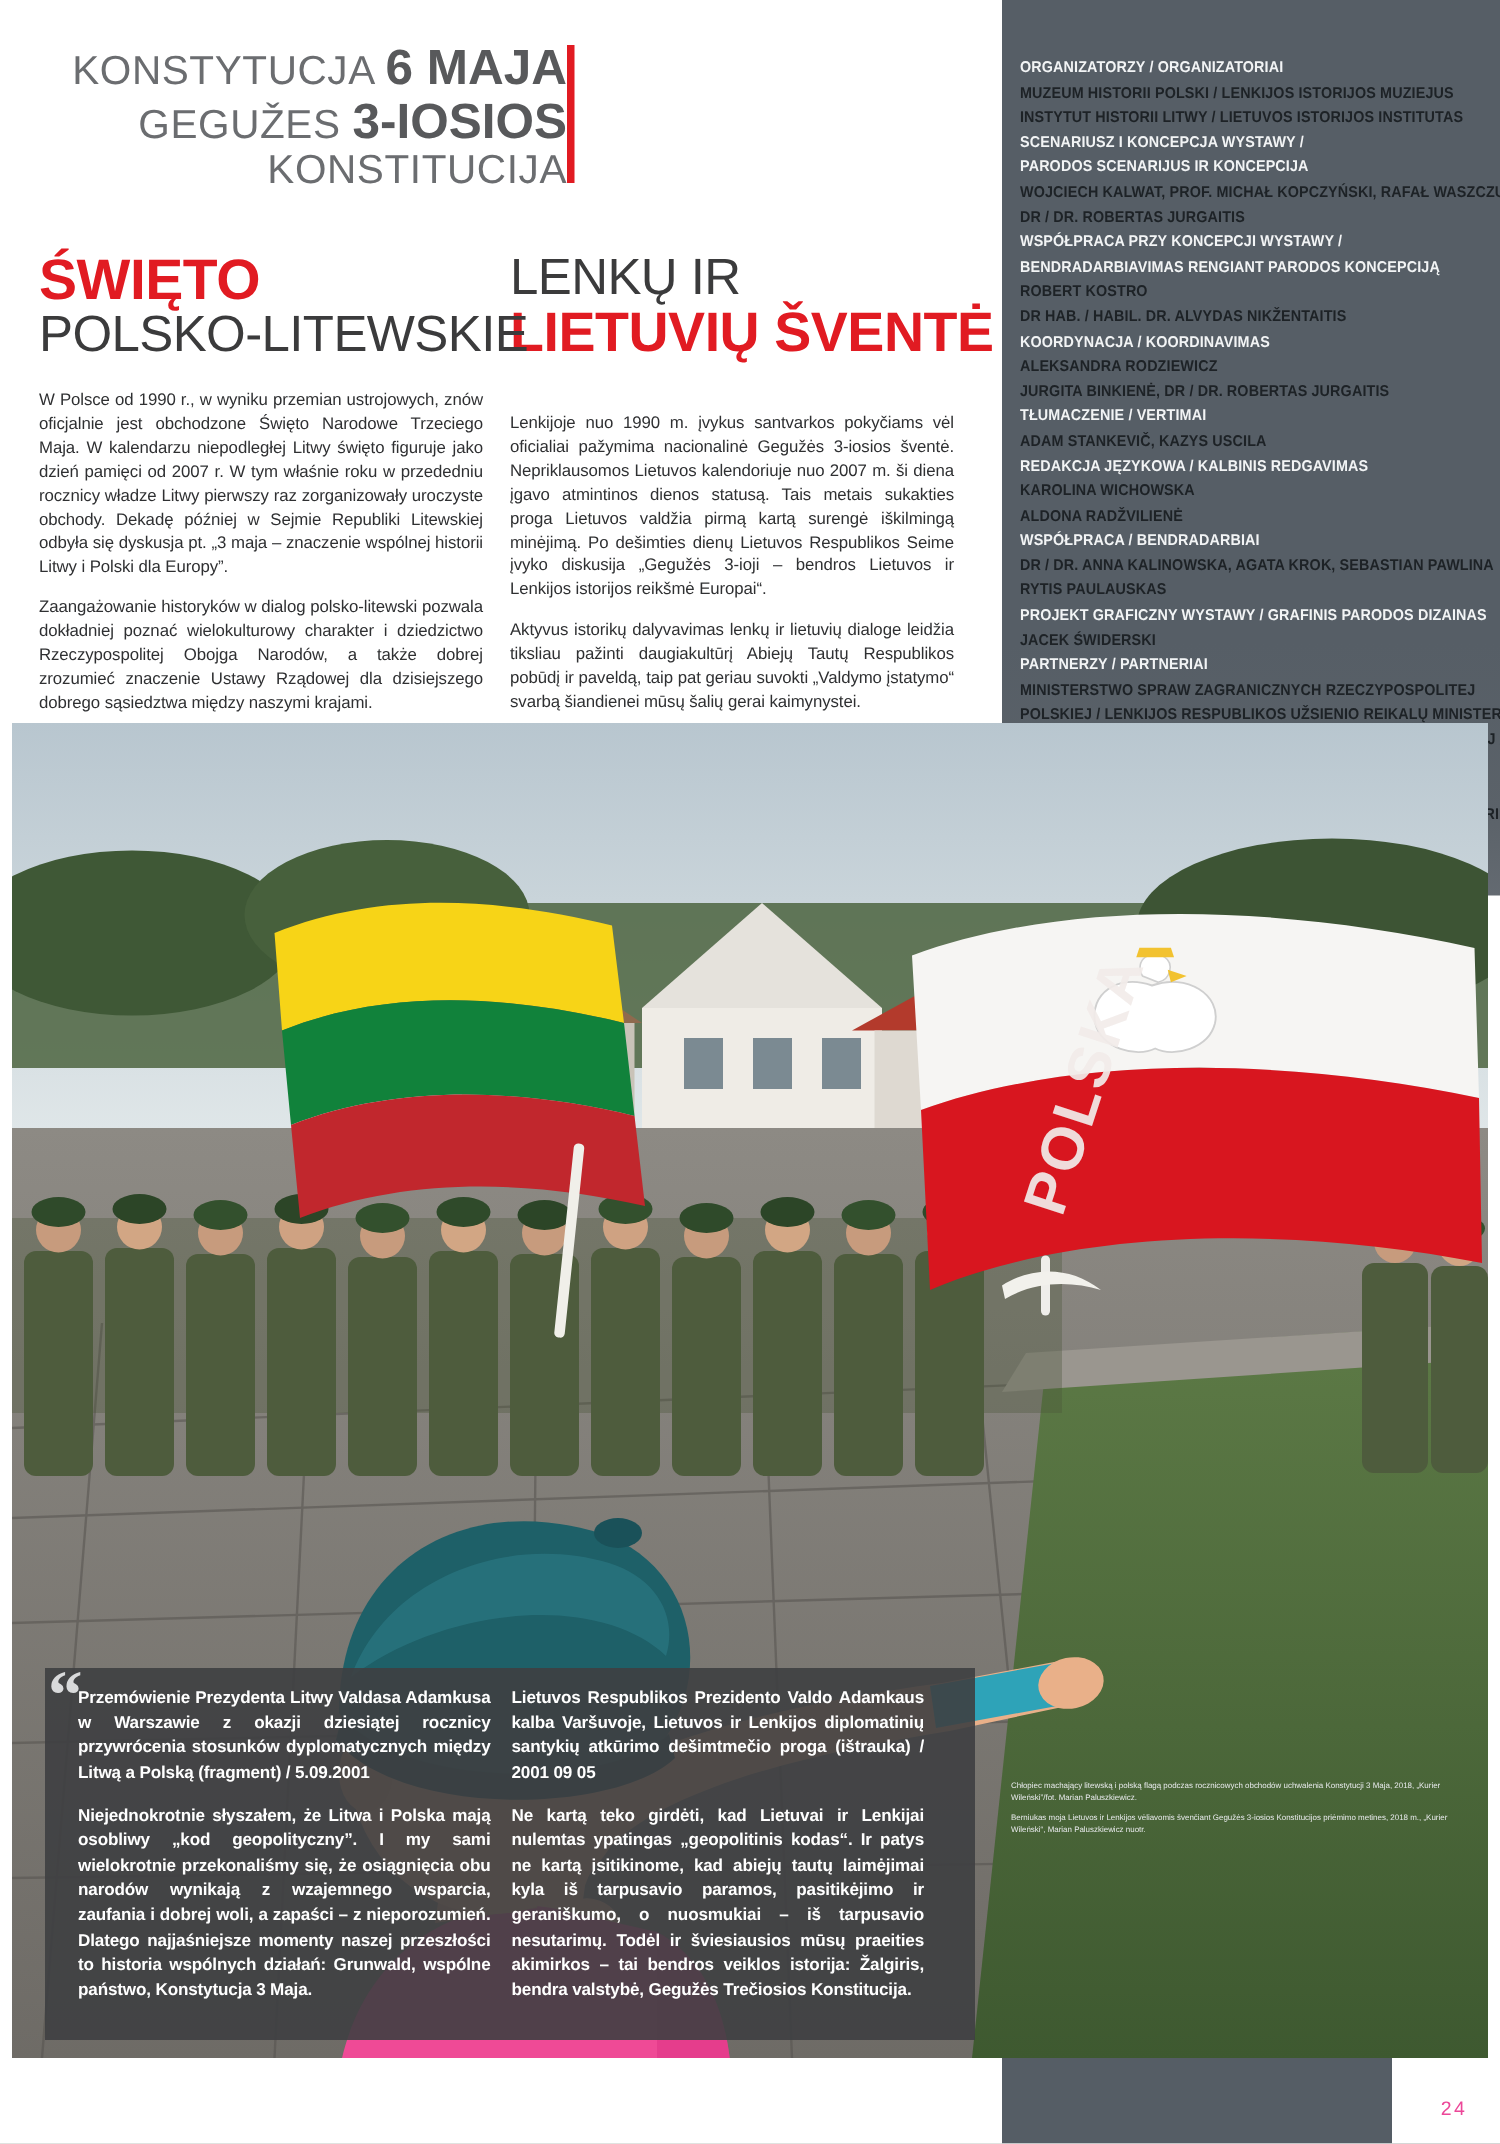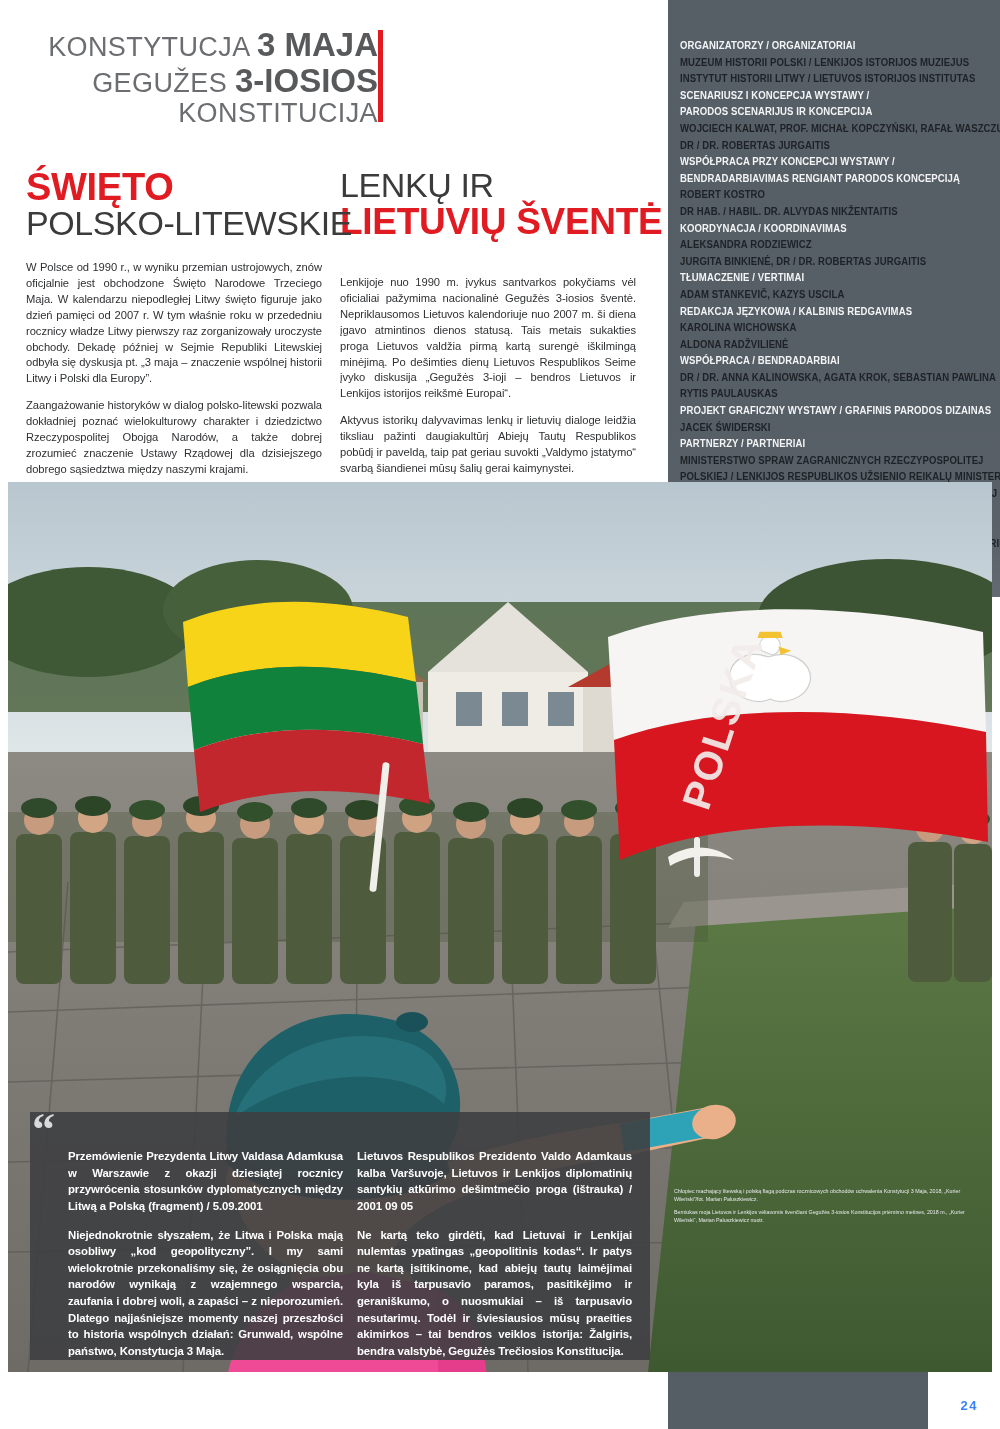--- a/index.html
+++ b/index.html
@@ -151,25 +151,24 @@
     left: 32px; top: 1112px;
     font-size: 46px;
     font-weight: 900;
     color: #d9dadb;
     line-height: 0.8;
     letter-spacing: -2px;
     font-family: "Liberation Serif", serif;
   }
   .quote-cols {
     position: absolute;
-    left: 68px; top: 1124px;
+    left: 52px; top: 1124px;
     width: 580px;
     display: flex;
     gap: 14px;
-    margin-top: 24px;
   }
   .quote-col { width: 275px; }
   .quote-title {
     font-size: 11.4px;
     font-weight: 700;
     line-height: 1.46;
     color: #ffffff;
     margin-bottom: 12px;
     letter-spacing: -0.1px;
     text-align: justify;
@@ -202,32 +201,32 @@
   .bottom-strip {
     position: absolute;
     left: 668px; top: 1372px;
     width: 260px; height: 57px;
     background: #555d65;
   }
   .page-number {
     position: absolute;
     right: 22px; bottom: 16px;
     font-size: 13px;
-    font-weight: 700;
-    color: #3b82f6;
+    font-weight: 400;
+    color: #ec4899;
     letter-spacing: 1.5px;
   }
 </style>
 </head>
 <body>
 
 <div class="page">
 
   <div class="masthead">
-    <span class="masthead-line mh-l1"><span>KONSTYTUCJA </span><b>3 MAJA</b></span>
+    <span class="masthead-line mh-l1"><span>KONSTYTUCJA </span><b>6 MAJA</b></span>
     <span class="masthead-line mh-l2"><span>GEGUŽES </span><b>3-IOSIOS</b></span>
     <span class="masthead-line mh-l3">KONSTITUCIJA</span>
   </div>
   <div class="masthead-rule"></div>
 
   <div class="headline-block hl-lt">
     <div class="hl-small">LENKŲ IR</div>
     <div class="hl-big-red">LIETUVIŲ ŠVENTĖ</div>
   </div>
 

